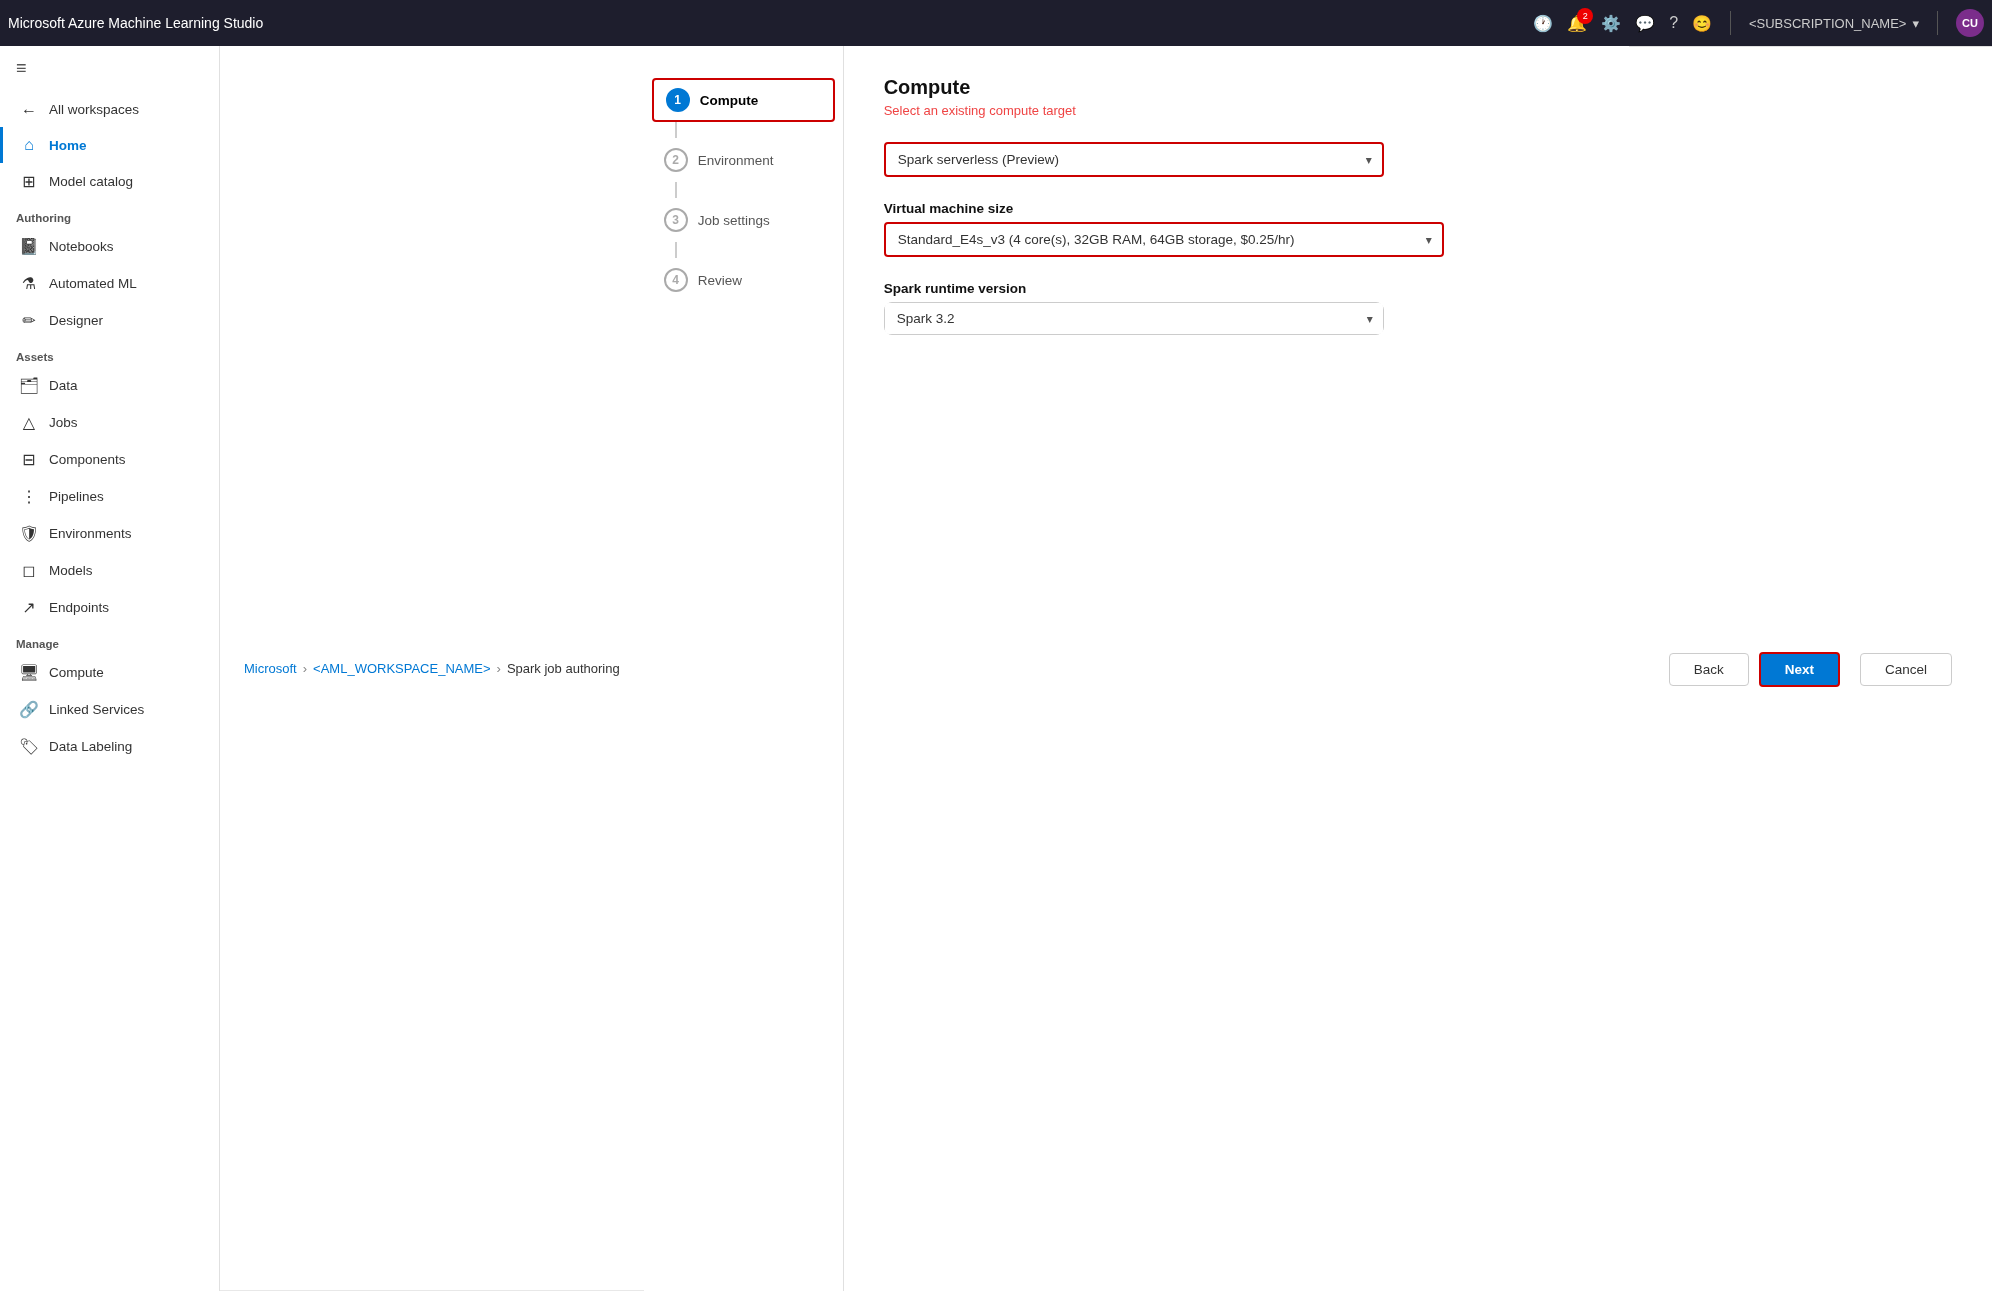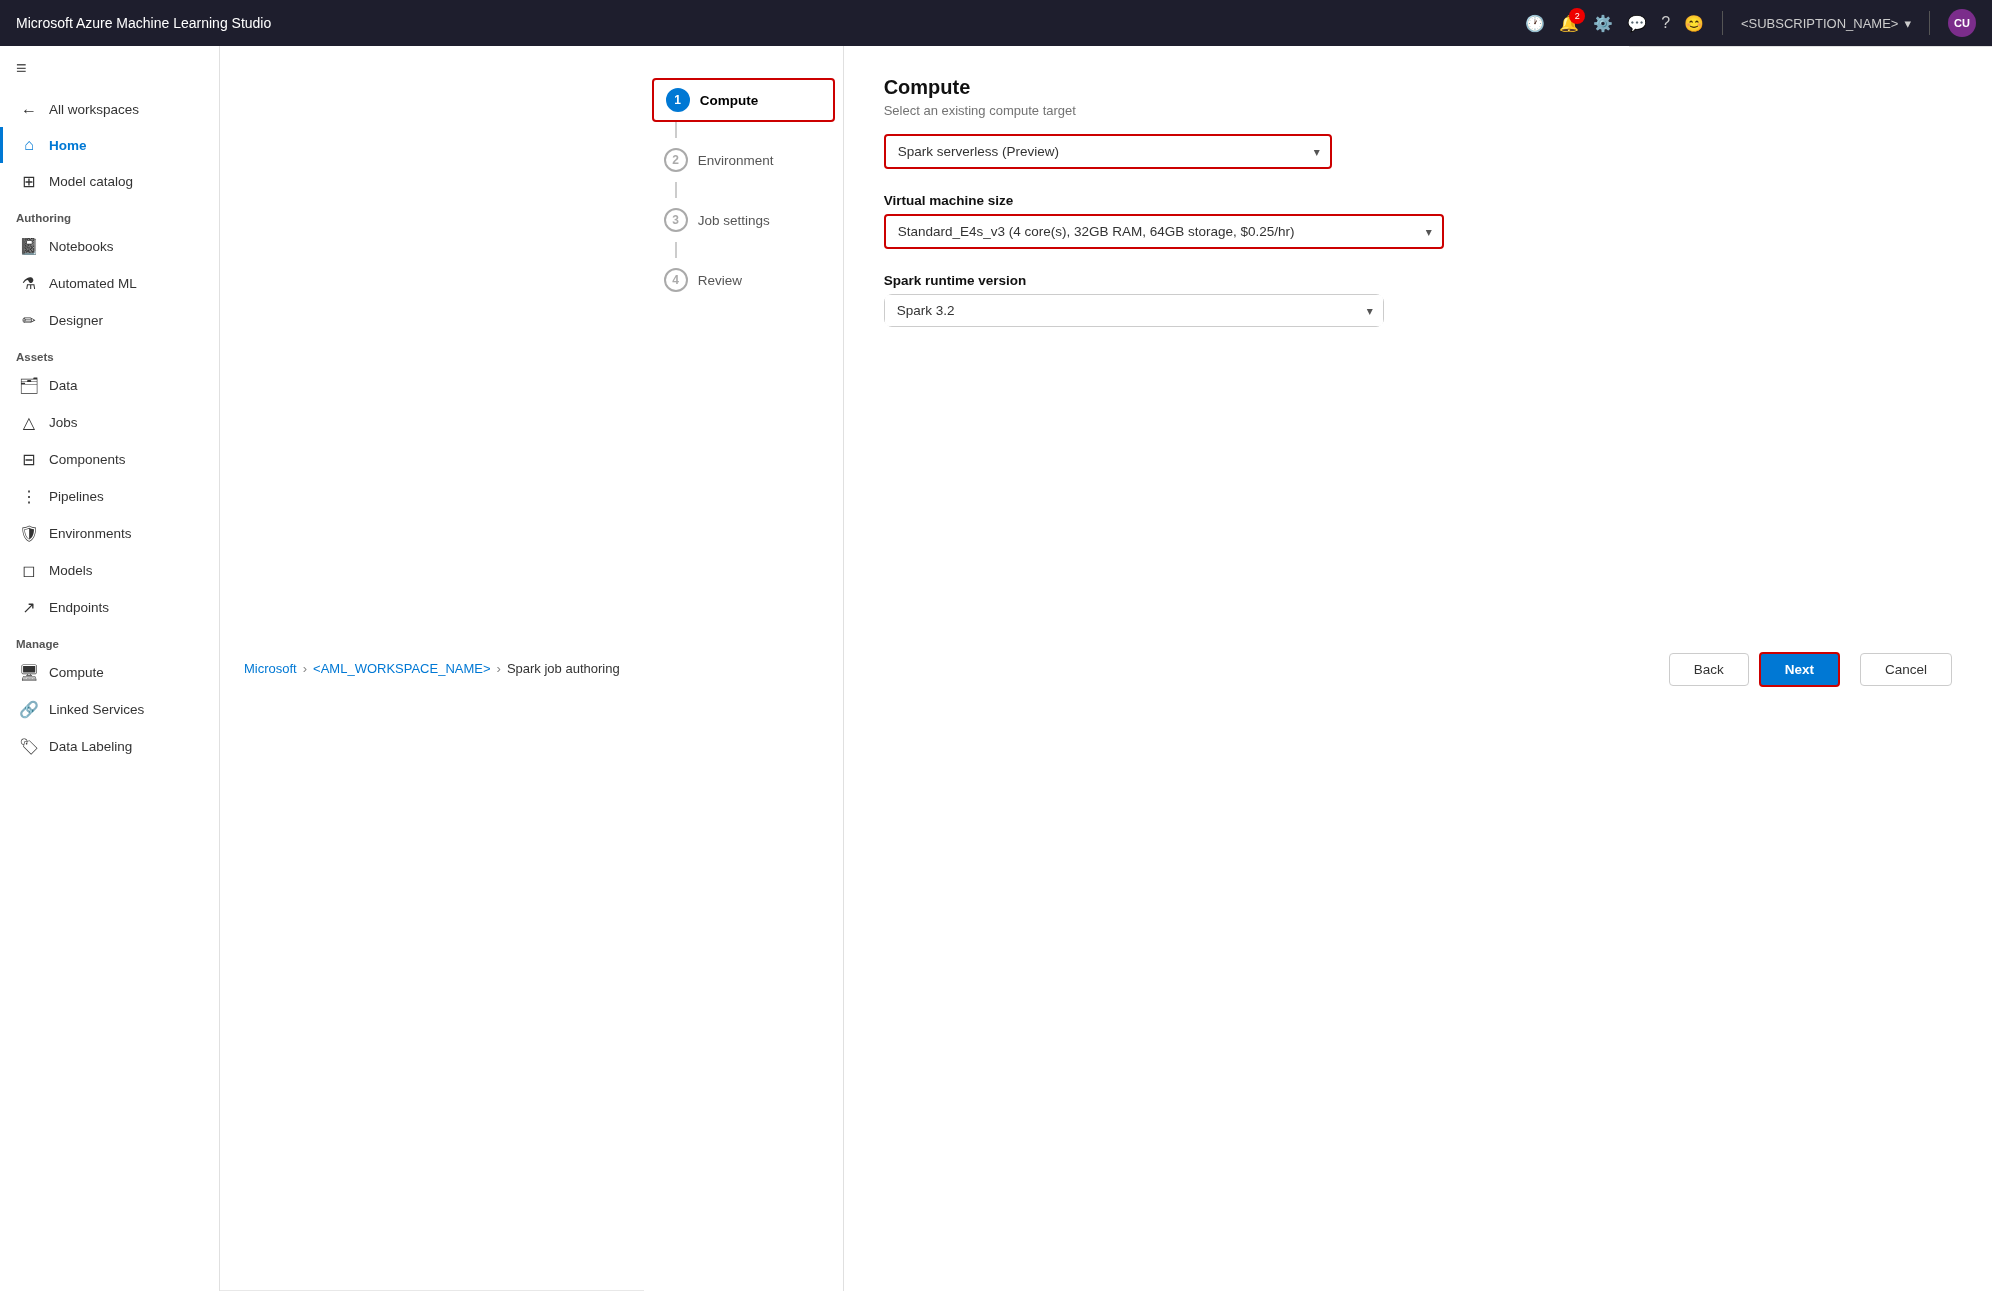--- a/index.html
+++ b/index.html
@@ -4,21 +4,21 @@
   <style>
     * { box-sizing: border-box; margin: 0; padding: 0; }
     body { font-family: 'Segoe UI', Arial, sans-serif; font-size: 14px; background: #fff; color: #333; display: flex; flex-direction: column; height: 100vh; overflow: hidden; }
 
     
     .topbar {
       background: #1e1e2d;
       color: #fff;
       display: flex;
       align-items: center;
-      padding: 0 16px;
+      padding: 0 8px;
       height: 46px;
       flex-shrink: 0;
       gap: 12px;
     }
     .topbar-title { font-size: 14px; font-weight: 500; flex: 1; }
     .topbar-icons { display: flex; align-items: center; gap: 14px; }
     .topbar-icon { color: #ccc; font-size: 16px; cursor: pointer; position: relative; }
     .topbar-badge {
       position: absolute;
       top: -6px; right: -6px;
@@ -125,29 +125,29 @@
       background: #ccc;
     }
 
     
     .form-panel {
       flex: 1;
       padding: 30px 40px;
       overflow-y: auto;
     }
     .form-title { font-size: 20px; font-weight: 600; margin-bottom: 4px; color: #111; }
-    .form-subtitle { font-size: 13px; color: #737373; margin-bottom: 16px; }
+    .form-subtitle { font-size: 13px; color: #ef4444; margin-bottom: 24px; }
 
     .form-field { margin-bottom: 24px; }
     .form-label { font-size: 13.5px; font-weight: 600; margin-bottom: 6px; color: #111; display: block; }
 
     .select-wrapper {
       position: relative;
       display: inline-block;
-      width: 448px;
+      width: 500px;
     }
     .select-wrapper.highlighted {
       border: 2px solid #c00;
       border-radius: 4px;
     }
     .form-select {
       width: 100%;
       padding: 8px 36px 8px 12px;
       font-size: 13.5px;
       border: 1px solid #ccc;

